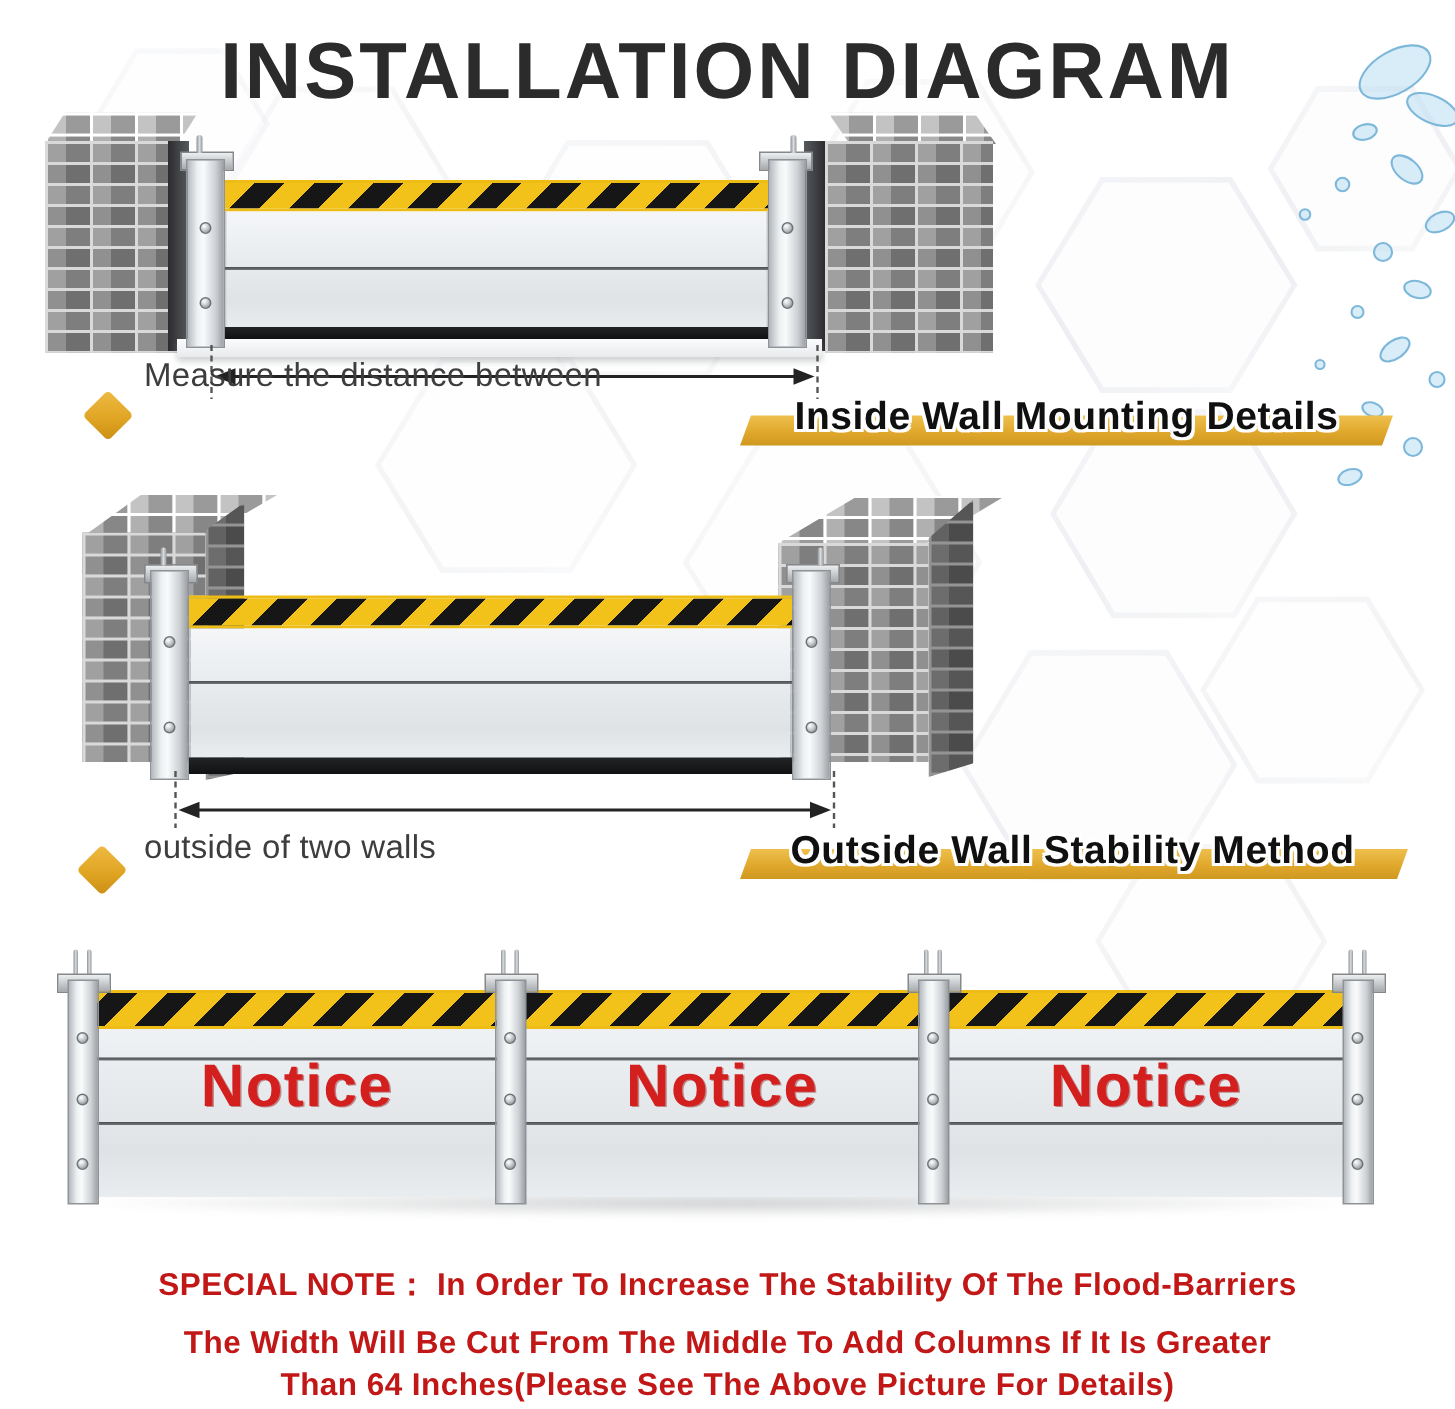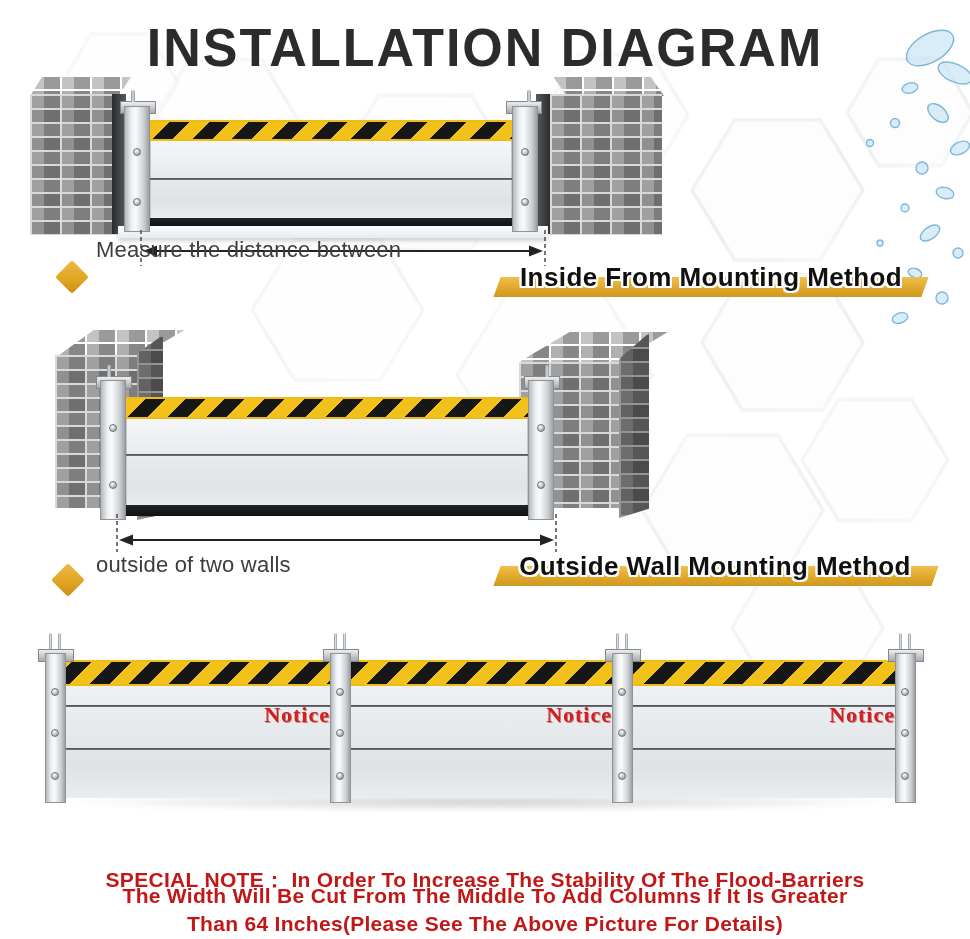--- a/index.html
+++ b/index.html
@@ -69,24 +69,23 @@
     text-shadow:-2px -2px 0 #fff,2px -2px 0 #fff,-2px 2px 0 #fff,2px 2px 0 #fff,0 -2px 0 #fff,0 2px 0 #fff,-2px 0 0 #fff,2px 0 0 #fff;
   }
   
   .title{
     position:absolute;top:18px;left:0;width:100%;text-align:center;
     font-size:52px;font-weight:bold;color:#2b2b2b;letter-spacing:2px;
     transform:scaleY(1.02);
     text-shadow:0 0 6px #ffffff,0 0 2px #ffffff;
   }
   .notice{
-    position:absolute;top:702px;text-align:right;
-    font-size:22px;font-weight:bold;color:#d41f1f;letter-spacing:1px;
+    position:absolute;top:702px;text-align:center;
+    font-size:40px;font-weight:bold;color:#d41f1f;letter-spacing:1px;
     text-shadow:1px 1px 0 rgba(140,10,10,.45);
-    font-family:Liberation Serif, serif;
   }
   .note-line{
     position:absolute;left:0;width:100%;text-align:center;
     font-size:21px;font-weight:bold;color:#c21717;letter-spacing:.3px;
   }
   .shadow-oval{
     position:absolute;background:radial-gradient(ellipse at center,rgba(90,95,100,.28) 0%,rgba(90,95,100,0) 70%);
     filter:blur(2px);
   }
 </style>
@@ -166,21 +165,21 @@
       <polygon points="8,21 22,15.5 22,26.5" fill="#232323"></polygon>
       <polygon points="408,21 394,15.5 394,26.5" fill="#232323"></polygon>
     </svg>
   </div>
 
   <span class="diamond" style="left:60px;top:265px"></span>
   <div class="caption" style="left:96px;top:238px;width:360px">
     <div>Measure the distance between</div>
   </div>
   <div class="banner-band" style="left:497px;top:277px;width:428px"></div>
-  <div class="banner-text" style="left:495px;top:262px;width:432px">Inside From Mounting Method</div>
+  <div class="banner-text" style="left:495px;top:262px;width:432px">Inside Wall Mounting Details</div>
 
   <div>
 
     <div class="brick brick-top" style="position:absolute;left:55px;top:328px;width:130px;height:30px;clip-path:polygon(0 100%,63% 100%,100% 6%,32% 0)"></div>
     <div class="brick brick-side" style="position:absolute;left:137px;top:335px;width:26px;height:185px;clip-path:polygon(0 10%,100% 0,100% 97%,0 100%)"></div>
     <div class="brick" style="position:absolute;left:55px;top:355px;width:82px;height:153px"></div>
 
     <div class="brick brick-top" style="position:absolute;left:519px;top:330px;width:150px;height:32px;clip-path:polygon(0 100%,66% 100%,100% 4%,36% 0)"></div>
     <div class="brick brick-side" style="position:absolute;left:619px;top:333px;width:30px;height:185px;clip-path:polygon(0 14%,100% 0,100% 95%,0 100%)"></div>
     <div class="brick" style="position:absolute;left:519px;top:362px;width:100px;height:146px"></div>
@@ -208,21 +207,21 @@
       <polygon points="19,28 33,22.5 33,33.5" fill="#232323"></polygon>
       <polygon points="454,28 440,22.5 440,33.5" fill="#232323"></polygon>
     </svg>
   </div>
 
   <span class="diamond" style="left:56px;top:568px"></span>
   <div class="caption" style="left:96px;top:553px;width:380px">
     <div>outside of two walls</div>
   </div>
   <div class="banner-band" style="left:497px;top:566px;width:438px"></div>
-  <div class="banner-text" style="left:493px;top:551px;width:444px">Outside Wall Mounting Method</div>
+  <div class="banner-text" style="left:493px;top:551px;width:444px">Outside Wall Stability Method</div>
 
   <div>
     <div class="shadow-oval" style="left:45px;top:792px;width:870px;height:20px"></div>
 
     <div class="panel" style="position:absolute;left:52px;top:660px;width:858px;height:138px"></div>
     <div class="hazard" style="position:absolute;left:52px;top:660px;width:858px;height:26px"></div>
     <div class="seam" style="left:52px;top:705px;width:858px"></div>
     <div class="seam" style="left:52px;top:748px;width:858px"></div>
 
     <div class="pin" style="position:absolute;left:49px;top:633px;width:3px;height:18px"></div>
@@ -256,18 +255,18 @@
     <span class="screw" style="left:901px;top:688px"></span>
     <span class="screw" style="left:901px;top:729px"></span>
     <span class="screw" style="left:901px;top:772px"></span>
 
     <div class="notice" style="left:66px;width:264px">Notice</div>
     <div class="notice" style="left:351px;width:261px">Notice</div>
     <div class="notice" style="left:633px;width:262px">Notice</div>
   </div>
 
   <div>
-    <div class="note-line" style="top:866px">SPECIAL NOTE：  In Order To Increase The Stability Of The Flood-Barriers</div>
+    <div class="note-line" style="top:842px">SPECIAL NOTE：  In Order To Increase The Stability Of The Flood-Barriers</div>
     <div class="note-line" style="top:884px">The Width Will Be Cut From The Middle To Add Columns If It Is Greater</div>
     <div class="note-line" style="top:912px">Than 64 Inches(Please See The Above Picture For Details)</div>
   </div>
 
 </div>
 
 </body></html>

